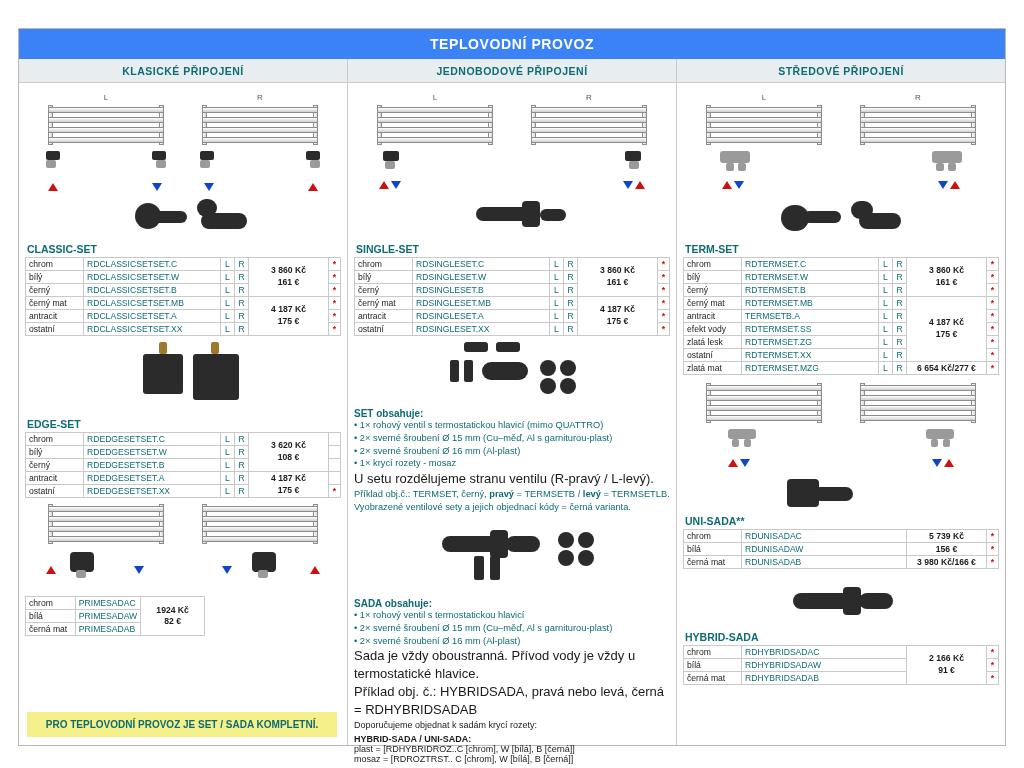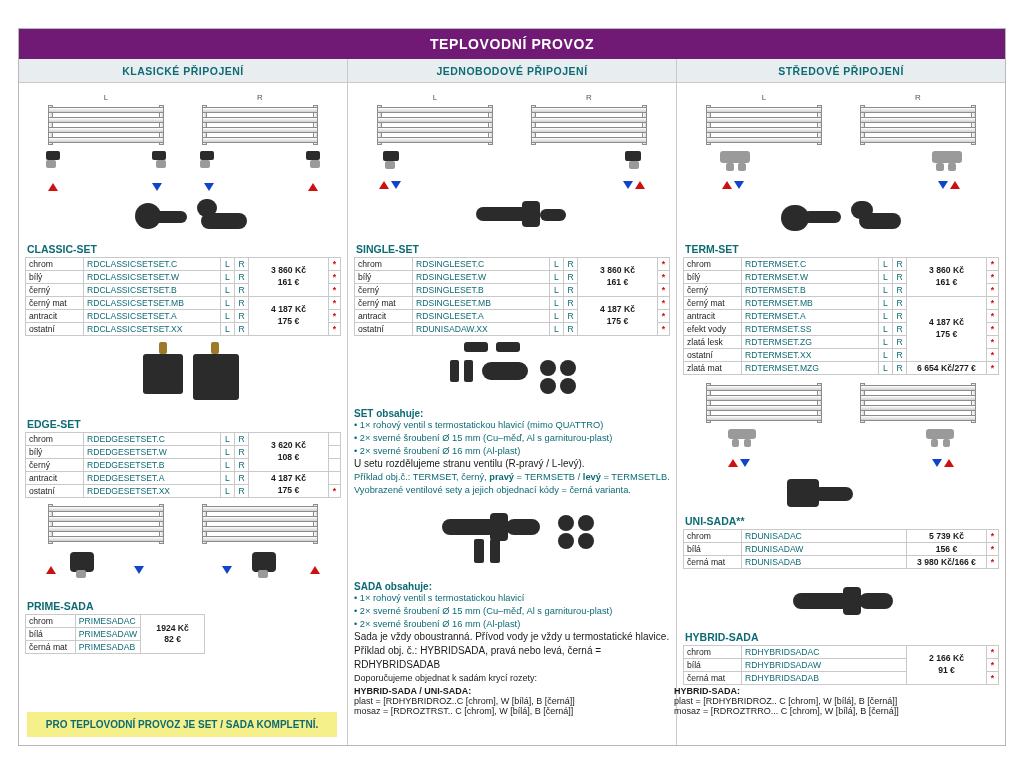--- a/index.html
+++ b/index.html
@@ -10,21 +10,21 @@
     background:#ffffff;
     color:#1a1a1a;
     font-size:11px;
     position:relative;
   }
   .page {
     position:absolute; left:18px; top:28px; width:988px; height:718px;
     border:1px solid #b8b8b8; background:#fff;
   }
   .title-bar {
-    height:30px; background:#701a75; color:#fff;
+    height:30px; background:#3b82f6; color:#fff;
     display:flex; align-items:center; justify-content:center;
     font-weight:bold; font-size:14px; letter-spacing:.6px;
   }
   .cols { display:flex; height:686px; }
   .col { position:relative; }
   .col1 { width:329px; border-right:1px solid #c9c9c9; }
   .col2 { width:329px; border-right:1px solid #c9c9c9; }
   .col3 { width:328px; }
   .col-head {
     height:24px; background:#e8eef0; color:#0d6b74;
@@ -65,21 +65,21 @@
   table.price td { border:1px solid #c9c9c9; padding:1px 3px; height:13px; }
   td.cname { width:58px; color:#222; }
   td.code { color:#0d6b74; }
   td.lr { width:14px; text-align:center; color:#0d6b74; }
   td.price-cell { width:80px; text-align:center; font-weight:bold; vertical-align:middle; }
   td.star { width:12px; text-align:center; color:#cc1111; font-weight:bold; }
   .price-2 { line-height:1.35; }
 
   .note-head { font-weight:bold; color:#0d6b74; font-size:10px; margin-top:6px; }
   .note { font-size:9.3px; line-height:1.38; color:#0d6b74; }
-  .note-black { font-size:10px; line-height:1.38; color:#1a1a1a; }
+  .note-black { font-size:13px; line-height:1.38; color:#1a1a1a; }
   .teal { color:#0d6b74; }
   .bold { font-weight:bold; }
 
   .footer-banner {
     position:absolute; left:8px; bottom:8px; width:310px;
     background:#f5f08a; color:#0d6b74; font-weight:bold; font-size:10px;
     padding:7px 6px; text-align:center;
   }
   .bottom-note { font-size:9px; line-height:1.4; }
   .two-col-note { display:flex; gap:14px; margin-top:2px; }
@@ -295,21 +295,20 @@
               <div class="blk" style="left:58px; top:4px; width:24px; height:20px; border-radius:4px;"></div>
               <div class="blk sil" style="left:64px; top:22px; width:10px; height:8px;"></div>
             </div>
             <div class="arrows">
               <div class="tri down" style="left:28px; top:-16px;"></div>
               <div class="tri up" style="right:6px; top:-16px;"></div>
             </div>
           </div>
         </div>
 
-        <div class="prod-name">PRIME-SADA</div>
         <table class="price" style="width:180px;">
           <tbody>
               <tr>
             <td class="cname">chrom</td>
             <td class="code">PRIMESADAC</td>
             <td class="price-cell price-2" rowspan="3">
               <div>1924 Kč</div>
               <div>82 €</div>
             </td>
           </tr>
@@ -421,21 +420,21 @@
           </tr>
           <tr>
             <td class="cname">antracit</td>
             <td class="code">RDSINGLESET.A</td>
             <td class="lr">L</td>
             <td class="lr">R</td>
             <td class="star">*</td>
           </tr>
           <tr>
             <td class="cname">ostatní</td>
-            <td class="code">RDUNISADAW.XX</td>
+            <td class="code">RDSINGLESET.XX</td>
             <td class="lr">L</td>
             <td class="lr">R</td>
             <td class="star">*</td>
           </tr>
         </tbody>
           </table>
 
         <div style="position:relative; height:62px; margin-top:4px;">
           <div class="blk" style="left:110px; top:2px; width:24px; height:10px; border-radius:3px;"></div>
           <div class="blk" style="left:142px; top:2px; width:24px; height:10px; border-radius:3px;"></div>
@@ -445,20 +444,21 @@
           <div class="blk" style="left:186px; top:20px; width:16px; height:16px; border-radius:8px;"></div>
           <div class="blk" style="left:206px; top:20px; width:16px; height:16px; border-radius:8px;"></div>
           <div class="blk" style="left:186px; top:38px; width:16px; height:16px; border-radius:8px;"></div>
           <div class="blk" style="left:206px; top:38px; width:16px; height:16px; border-radius:8px;"></div>
         </div>
 
         <div class="note-head">SET obsahuje:</div>
         <div class="note">• 1× rohový ventil s termostatickou hlavicí (mimo QUATTRO)</div>
         <div class="note">• 2× sverné šroubení Ø 15 mm (Cu–měď, Al s garniturou-plast)</div>
         <div class="note">• 2× sverné šroubení Ø 16 mm (Al-plast)</div>
+        <div class="note">• 1× krycí rozety - mosaz</div>
         <div class="note-black">U setu rozdělujeme stranu ventilu (R-pravý / L-levý).</div>
         <div class="note">
           <span>Příklad obj.č.: TERMSET, černý, </span><span class="bold">pravý</span><span> = TERMSETB / </span><span class="bold">levý</span><span> = TERMSETLB. Vyobrazené ventilové sety a jejich objednací kódy = černá varianta.</span>
         </div>
 
         <div style="position:relative; height:70px; margin-top:8px;">
           <div class="blk" style="left:88px; top:14px; width:56px; height:16px; border-radius:8px;"></div>
           <div class="blk" style="left:136px; top:8px; width:18px; height:28px; border-radius:4px;"></div>
           <div class="blk" style="left:152px; top:14px; width:34px; height:16px; border-radius:8px;"></div>
           <div class="blk" style="left:120px; top:34px; width:10px; height:24px; border-radius:2px;"></div>
@@ -476,25 +476,20 @@
         <div class="note-black">Sada je vždy oboustranná. Přívod vody je vždy u termostatické hlavice.</div>
         <div class="note-black">Příklad obj. č.: HYBRIDSADA, pravá nebo levá, černá = RDHYBRIDSADAB</div>
 
         <div class="bottom-note">Doporučujeme objednat k sadám krycí rozety:</div>
         <div class="two-col-note" style="width:620px;gap:20px;">
           <div>
             <div class="bold mono-ish">HYBRID-SADA / UNI-SADA:</div>
             <div class="mono-ish">plast = [RDHYBRIDROZ..C [chrom], W [bílá], B [černá]]</div>
             <div class="mono-ish">mosaz = [RDROZTRST.. C [chrom], W [bílá], B [černá]]</div>
           </div>
-          <div>
-            <div class="bold mono-ish">HYBRID-SADA:</div>
-            <div class="mono-ish">plast = [RDHYBRIDROZ.. C [chrom], W [bílá], B [černá]]</div>
-            <div class="mono-ish">mosaz = [RDROZTRRO... C [chrom], W [bílá], B [černá]]</div>
-          </div>
         </div>
 
       </div>
     </div>
 
     <div class="col col3">
       <div class="col-head">STŘEDOVÉ PŘIPOJENÍ</div>
       <div class="pad">
 
         <div class="rad-wrap">
@@ -581,21 +576,21 @@
             <td class="lr">L</td>
             <td class="lr">R</td>
             <td class="price-cell price-2" rowspan="5">
               <div>4 187 Kč</div>
               <div>175 €</div>
             </td>
             <td class="star">*</td>
           </tr>
           <tr>
             <td class="cname">antracit</td>
-            <td class="code">RDTERMSET.A</td>
+            <td class="code">TERMSETB.A</td>
             <td class="lr">L</td>
             <td class="lr">R</td>
             <td class="star">*</td>
           </tr>
           <tr>
             <td class="cname">efekt vody</td>
             <td class="code">RDTERMSET.SS</td>
             <td class="lr">L</td>
             <td class="lr">R</td>
             <td class="star">*</td>

